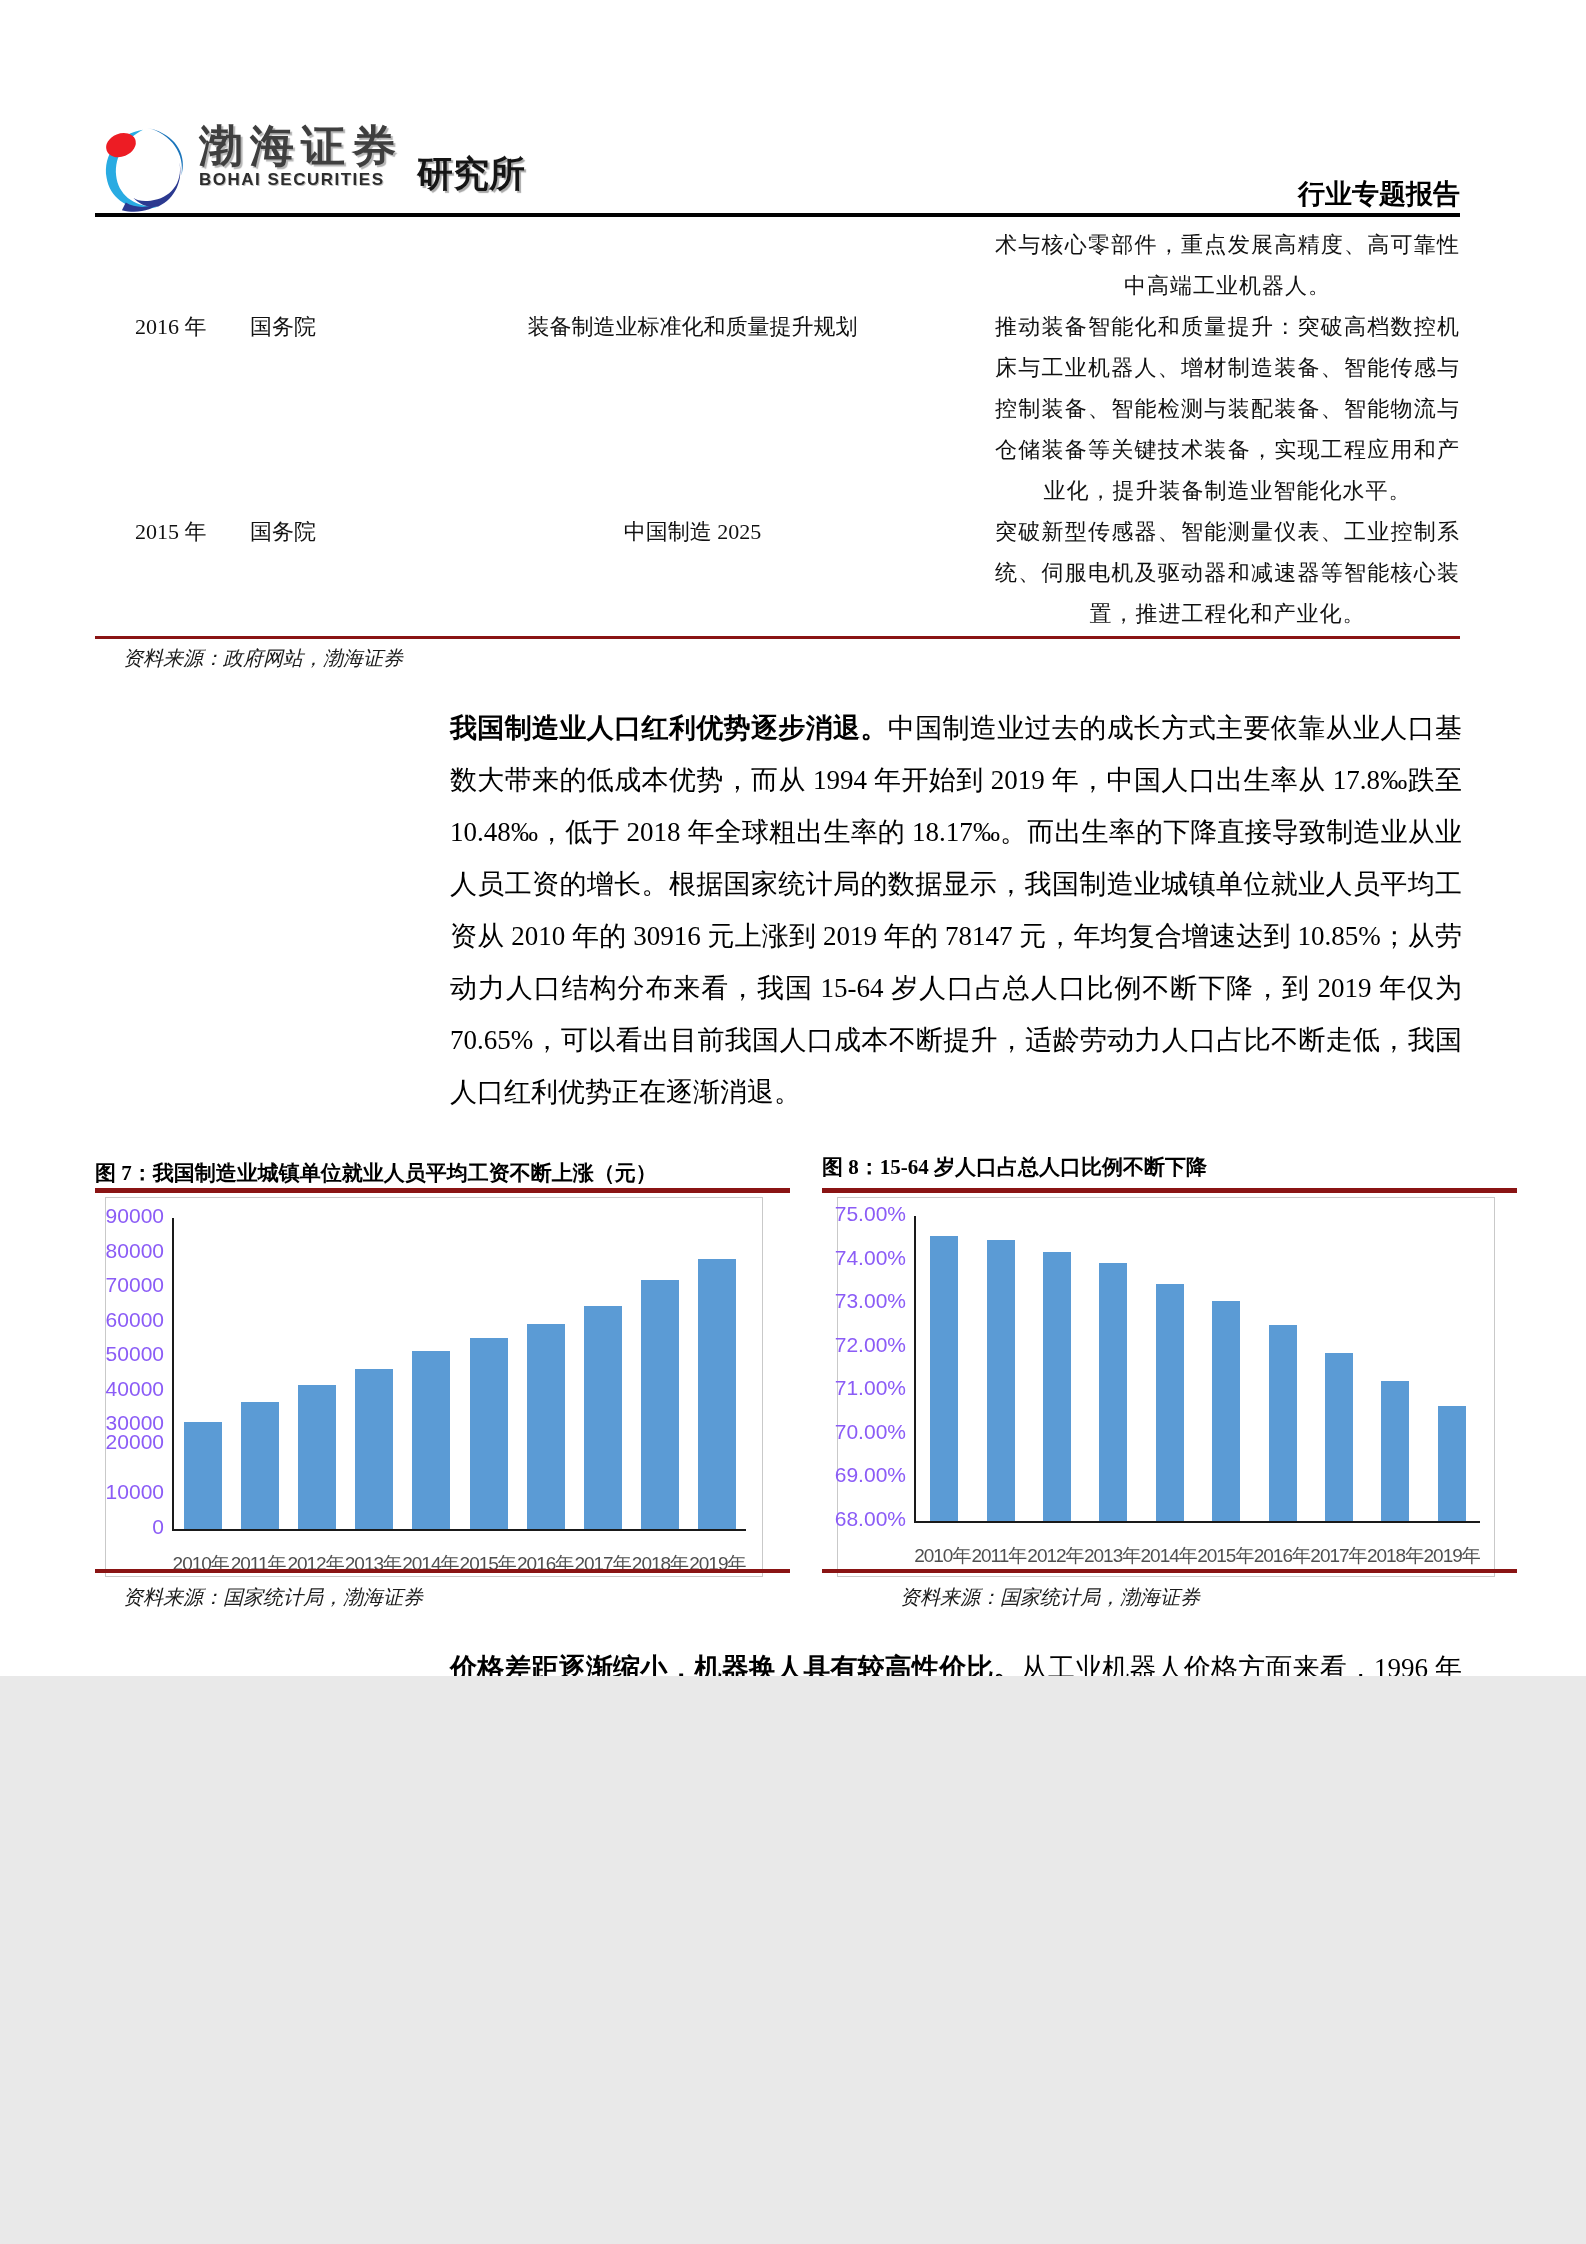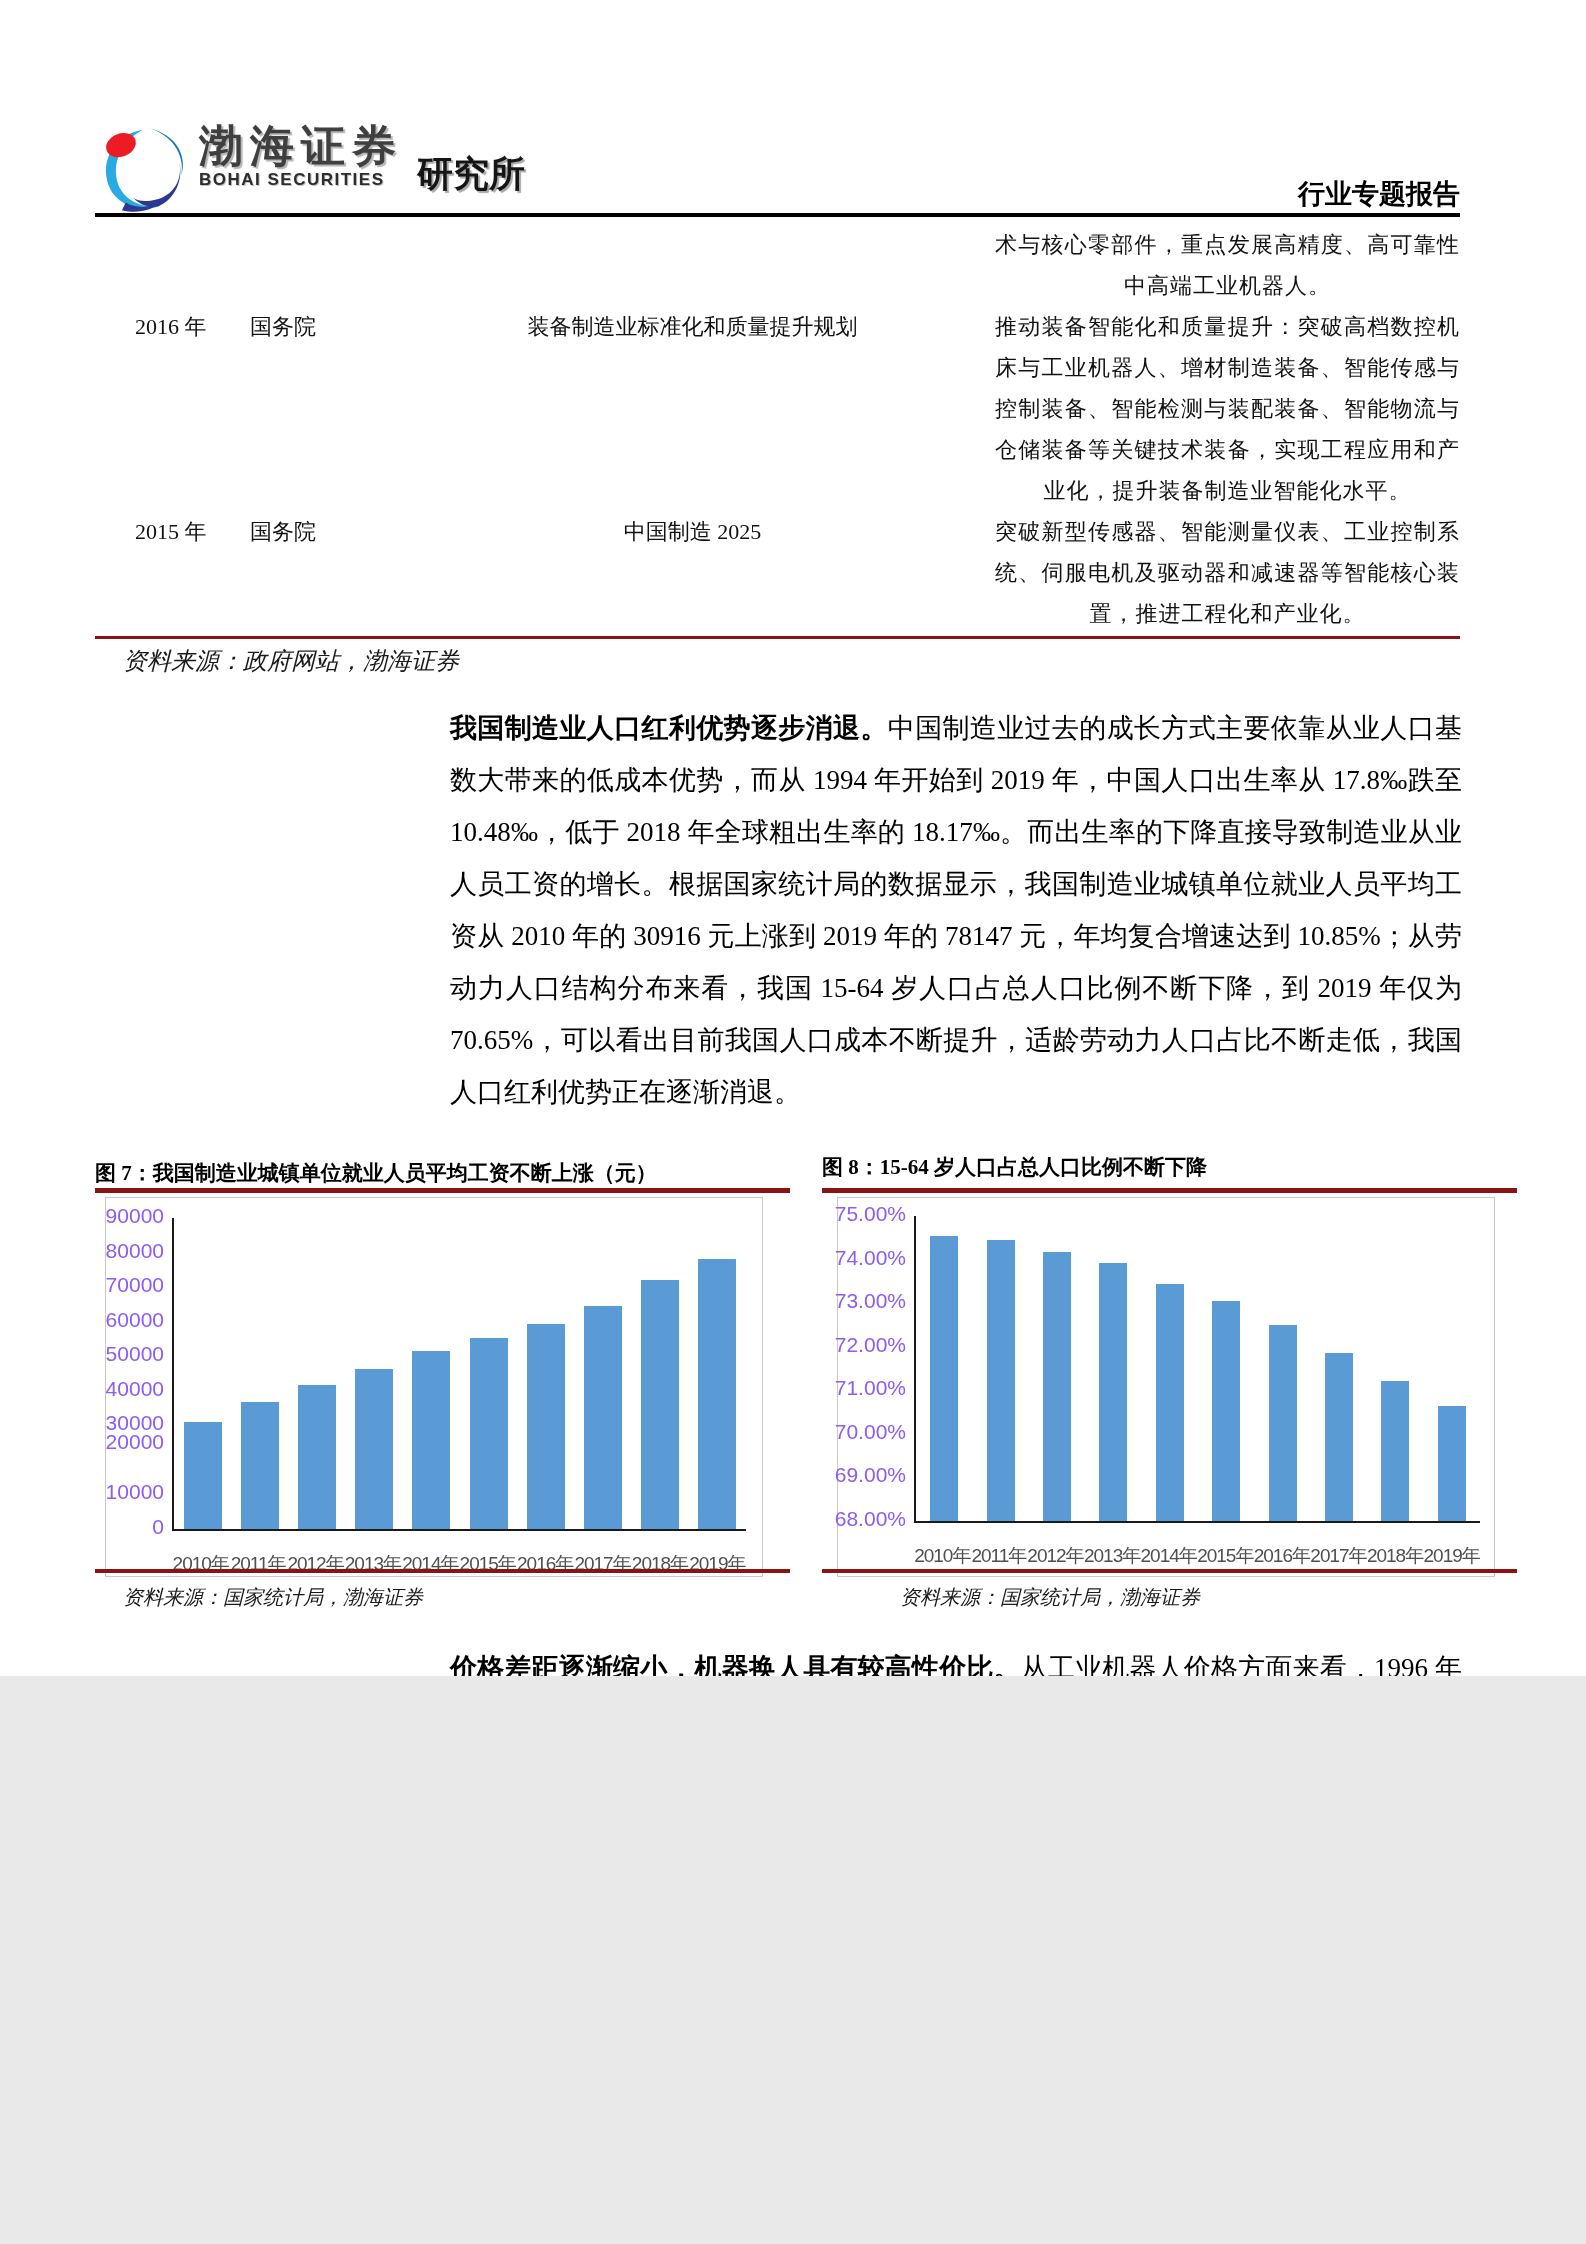--- a/index.html
+++ b/index.html
@@ -23,21 +23,21 @@
   .header-rule { position:absolute; left:95px; top:213px; width:1365px; height:4px; background:#000; }
 
   
   .policy-table { position:absolute; left:95px; top:224px; width:1365px; }
   .ptable-grid { display:grid; grid-template-columns:155px 140px 605px 465px; }
   .pcell { font-size:22px; line-height:41px; }
   .cell-year { padding-left:40px; white-space:nowrap; }
   .cell-policy { text-align:center; }
   .cell-desc { text-align:justify; text-align-last:center; letter-spacing:1px; }
   .table-rule { position:absolute; left:95px; top:636px; width:1365px; height:3px; background:#8a1414; }
-  .table-source { position:absolute; left:123px; top:645px; font-size:24px; font-style:italic; color:#1a1a1a; }
+  .table-source { position:absolute; left:123px; top:645px; font-size:20px; font-style:italic; color:#1a1a1a; }
 
   
   .para { position:absolute; left:450px; width:1012px; font-size:27px; line-height:52px;
           text-align:justify; color:#000; }
   .para .lead { font-weight:bold; }
   #para1 { top:702px; }
   #para2 { top:1642px; }
 
   
   .fig-title { position:absolute; width:700px; font-size:21px; font-weight:bold; color:#000; white-space:nowrap; }

